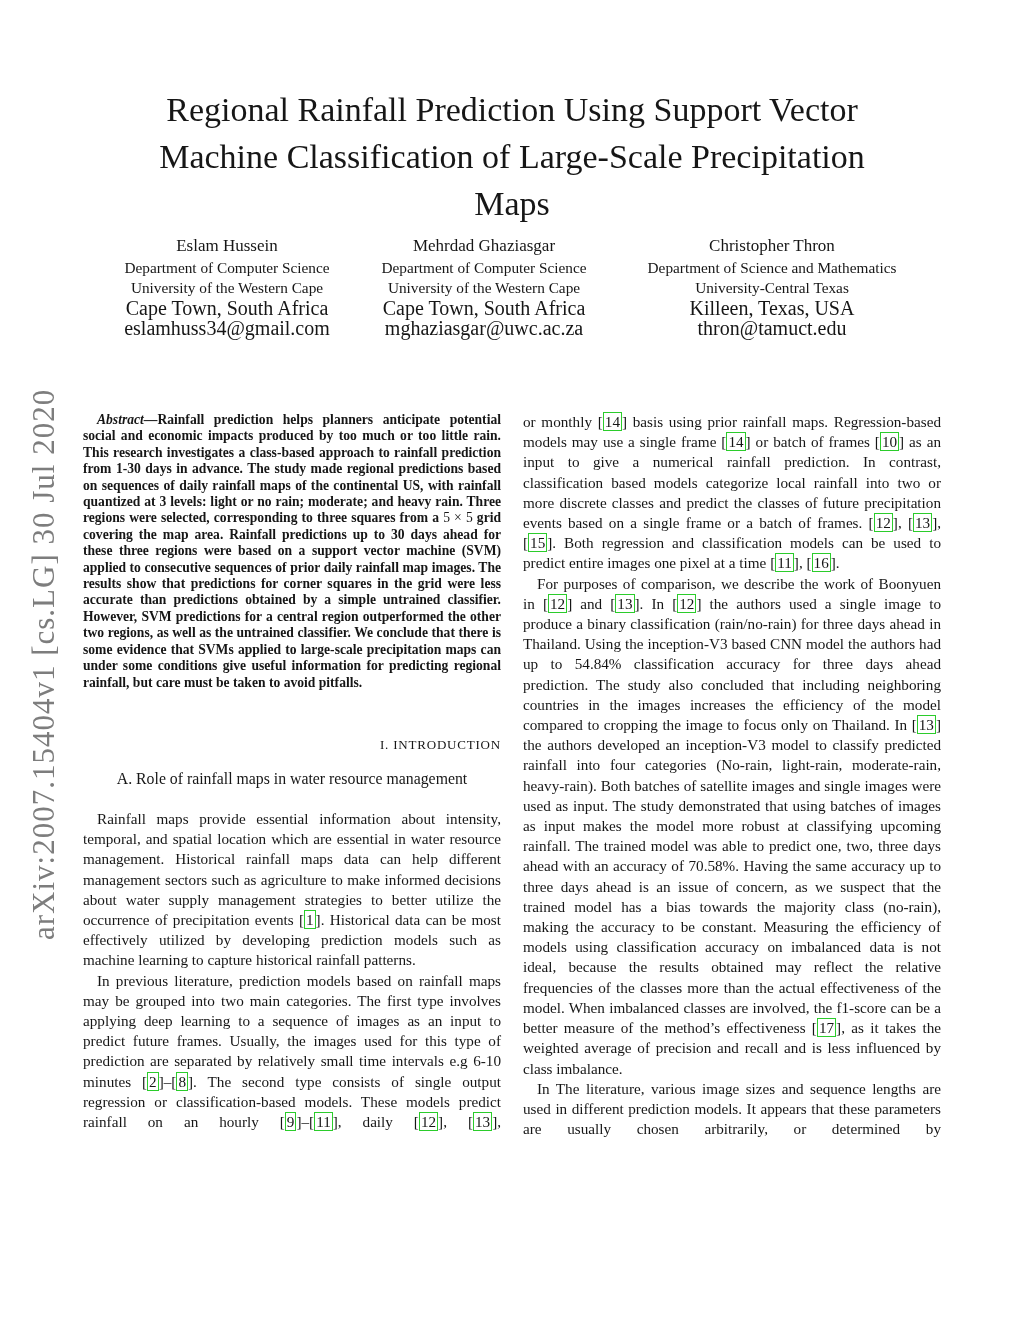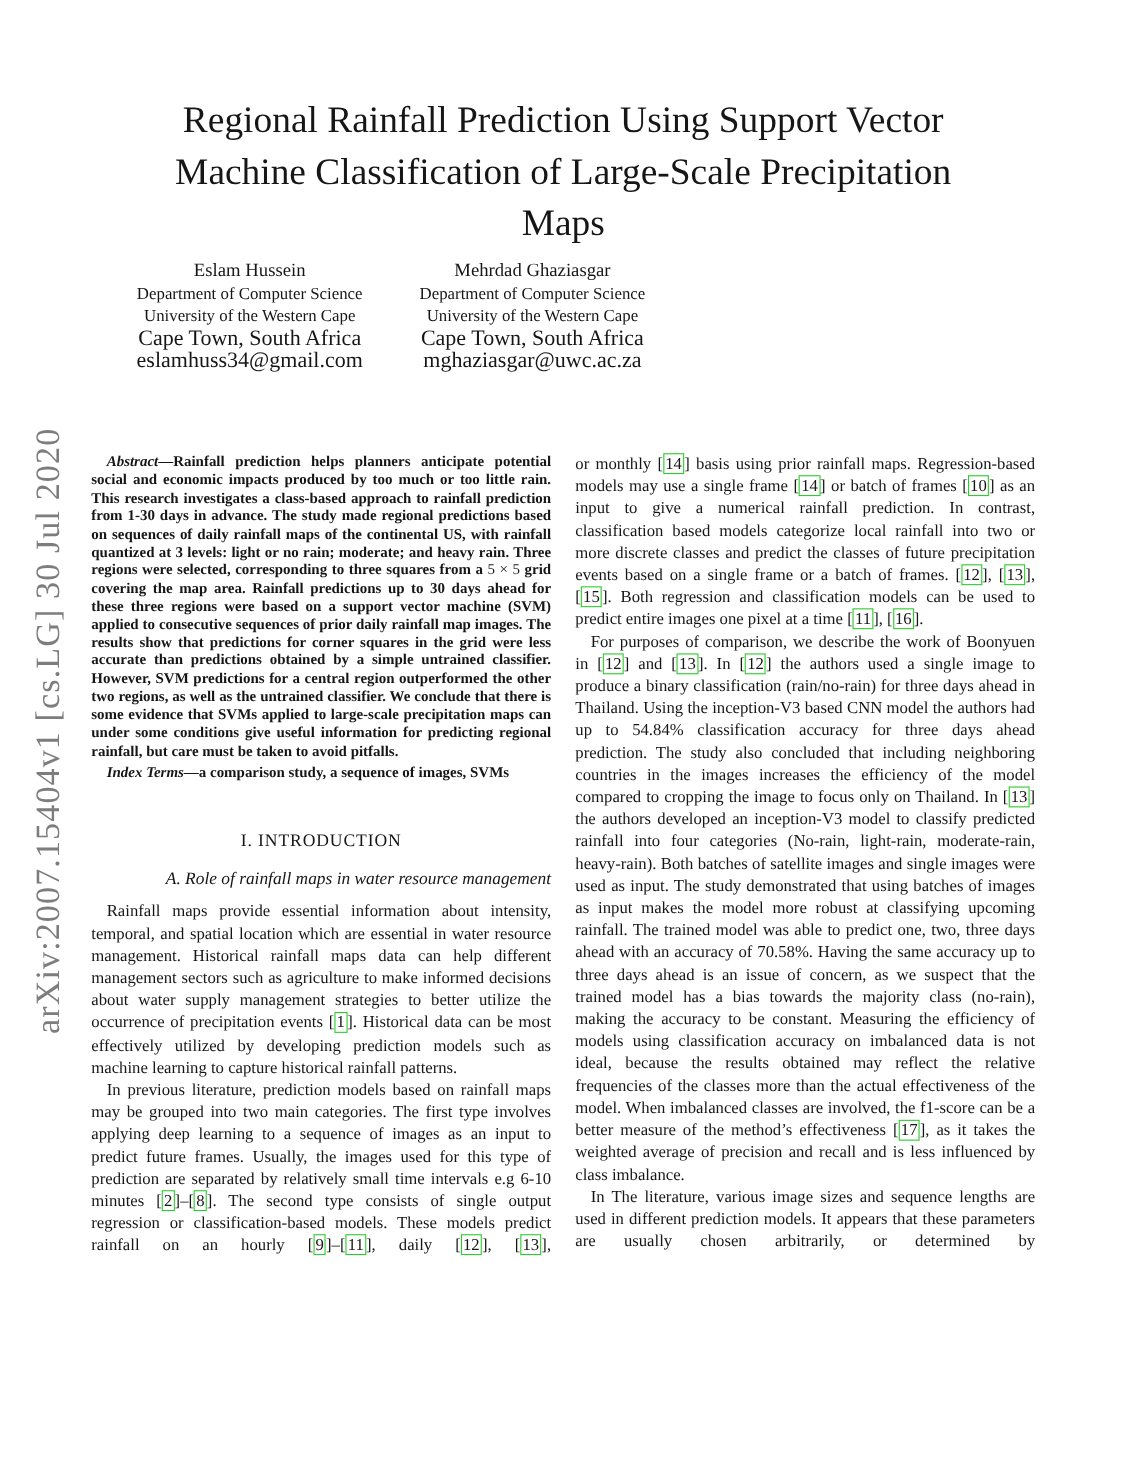--- a/index.html
+++ b/index.html
@@ -43,27 +43,27 @@
   .bodytext { font-size: 15.2px; line-height: 20.2px; }
   .indent { text-indent: 14px; }
   .cont { text-align-last: justify; }
 
   .abstract { font-size: 13.6px; line-height: 16.4px; font-weight: bold; }
   .index-terms { margin-top: 3px; }
   .math { font-weight: normal; }
 
   .section-h {
     margin: 46px 0 16px 0;
-    text-align: center; text-indent: 0;
-    font-size: 16px; font-weight: normal;
+    text-align: right; text-indent: 0;
+    font-size: 13px; font-weight: normal;
     letter-spacing: 0.8px;
   }
   .subsection-h {
-    margin: 0 0 9px 0; text-align: right; text-indent: 0;
-    font-style: italic; font-size: 15.8px; font-weight: normal;
+    margin: 0 0 20px 0; text-align: center; text-indent: 0;
+    font-size: 15.8px; font-weight: normal;
     line-height: 20px;
   }
 
   
   .cite { cursor: pointer; }
   .cite-box {
     border: 1.4px solid var(--cite-green, #2bcc2b);
     padding: 0 1px;
   }
 </style>
@@ -88,26 +88,32 @@
       <div class="plain">Cape Town, South Africa</div>
       <div class="plain">eslamhuss34@gmail.com</div>
     </div>
     <div class="author author-2">
       <div class="name">Mehrdad Ghaziasgar</div>
       <div class="affil">Department of Computer Science</div>
       <div class="affil">University of the Western Cape</div>
       <div class="plain">Cape Town, South Africa</div>
       <div class="plain">mghaziasgar@uwc.ac.za</div>
     </div>
+    <div class="author author-3">
+      <div class="name">Christopher Thron</div>
+      <div class="affil">Department of Science and Mathematics</div>
+      <div class="affil">University-Central Texas</div>
+      <div class="plain">Killeen, Texas, USA</div>
+      <div class="plain">thron@tamuct.edu</div>
+    </div>
   </section>
 
   <main class="cols">
     <div class="col">
       <p class="abstract indent"><i>Abstract</i>—Rainfall prediction helps planners anticipate potential social and economic impacts produced by too much or too little rain. This research investigates a class-based approach to rainfall prediction from 1-30 days in advance. The study made regional predictions based on sequences of daily rainfall maps of the continental US, with rainfall quantized at 3 levels: light or no rain; moderate; and heavy rain. Three regions were selected, corresponding to three squares from a <span class="math">5 × 5</span> grid covering the map area. Rainfall predictions up to 30 days ahead for these three regions were based on a support vector machine (SVM) applied to consecutive sequences of prior daily rainfall map images. The results show that predictions for corner squares in the grid were less accurate than predictions obtained by a simple untrained classifier. However, SVM predictions for a central region outperformed the other two regions, as well as the untrained classifier. We conclude that there is some evidence that SVMs applied to large-scale precipitation maps can under some conditions give useful information for predicting regional rainfall, but care must be taken to avoid pitfalls.</p>
-      <p class="abstract indent index-terms"><i>Index Terms</i>—a comparison study, a sequence of images, SVMs</p>
       <h2 class="section-h">I.  INTRODUCTION</h2>
       <h3 class="subsection-h">A. Role of rainfall maps in water resource management</h3>
       <p class="bodytext indent">Rainfall maps provide essential information about intensity, temporal, and spatial location which are essential in water resource management. Historical rainfall maps data can help different management sectors such as agriculture to make informed decisions about water supply management strategies to better utilize the occurrence of precipitation events <span class="cite">[<span class="cite-box">1</span>]</span>. Historical data can be most effectively utilized by developing prediction models such as machine learning to capture historical rainfall patterns.</p>
       <p class="bodytext indent cont">In previous literature, prediction models based on rainfall maps may be grouped into two main categories. The first type involves applying deep learning to a sequence of images as an input to predict future frames. Usually, the images used for this type of prediction are separated by relatively small time intervals e.g 6-10 minutes <span class="cite">[<span class="cite-box">2</span>]</span>–<span class="cite">[<span class="cite-box">8</span>]</span>. The second type consists of single output regression or classification-based models. These models predict rainfall on an hourly <span class="cite">[<span class="cite-box">9</span>]</span>–<span class="cite">[<span class="cite-box">11</span>]</span>, daily <span class="cite">[<span class="cite-box">12</span>]</span>, <span class="cite">[<span class="cite-box">13</span>]</span>,</p>
     </div>
     <div class="col">
       <p class="bodytext">or monthly <span class="cite">[<span class="cite-box">14</span>]</span> basis using prior rainfall maps. Regression-based models may use a single frame <span class="cite">[<span class="cite-box">14</span>]</span> or batch of frames <span class="cite">[<span class="cite-box">10</span>]</span> as an input to give a numerical rainfall prediction. In contrast, classification based models categorize local rainfall into two or more discrete classes and predict the classes of future precipitation events based on a single frame or a batch of frames. <span class="cite">[<span class="cite-box">12</span>]</span>, <span class="cite">[<span class="cite-box">13</span>]</span>, <span class="cite">[<span class="cite-box">15</span>]</span>. Both regression and classification models can be used to predict entire images one pixel at a time <span class="cite">[<span class="cite-box">11</span>]</span>, <span class="cite">[<span class="cite-box">16</span>]</span>.</p>
       <p class="bodytext indent">For purposes of comparison, we describe the work of Boonyuen in <span class="cite">[<span class="cite-box">12</span>]</span> and <span class="cite">[<span class="cite-box">13</span>]</span>. In <span class="cite">[<span class="cite-box">12</span>]</span> the authors used a single image to produce a binary classification (rain/no-rain) for three days ahead in Thailand. Using the inception-V3 based CNN model the authors had up to 54.84% classification accuracy for three days ahead prediction. The study also concluded that including neighboring countries in the images increases the efficiency of the model compared to cropping the image to focus only on Thailand. In <span class="cite">[<span class="cite-box">13</span>]</span> the authors developed an inception-V3 model to classify predicted rainfall into four categories (No-rain, light-rain, moderate-rain, heavy-rain). Both batches of satellite images and single images were used as input. The study demonstrated that using batches of images as input makes the model more robust at classifying upcoming rainfall. The trained model was able to predict one, two, three days ahead with an accuracy of 70.58%. Having the same accuracy up to three days ahead is an issue of concern, as we suspect that the trained model has a bias towards the majority class (no-rain), making the accuracy to be constant. Measuring the efficiency of models using classification accuracy on imbalanced data is not ideal, because the results obtained may reflect the relative frequencies of the classes more than the actual effectiveness of the model. When imbalanced classes are involved, the f1-score can be a better measure of the method’s effectiveness <span class="cite">[<span class="cite-box">17</span>]</span>, as it takes the weighted average of precision and recall and is less influenced by class imbalance.</p>
       <p class="bodytext indent cont">In The literature, various image sizes and sequence lengths are used in different prediction models. It appears that these parameters are usually chosen arbitrarily, or determined by</p>
     </div>

